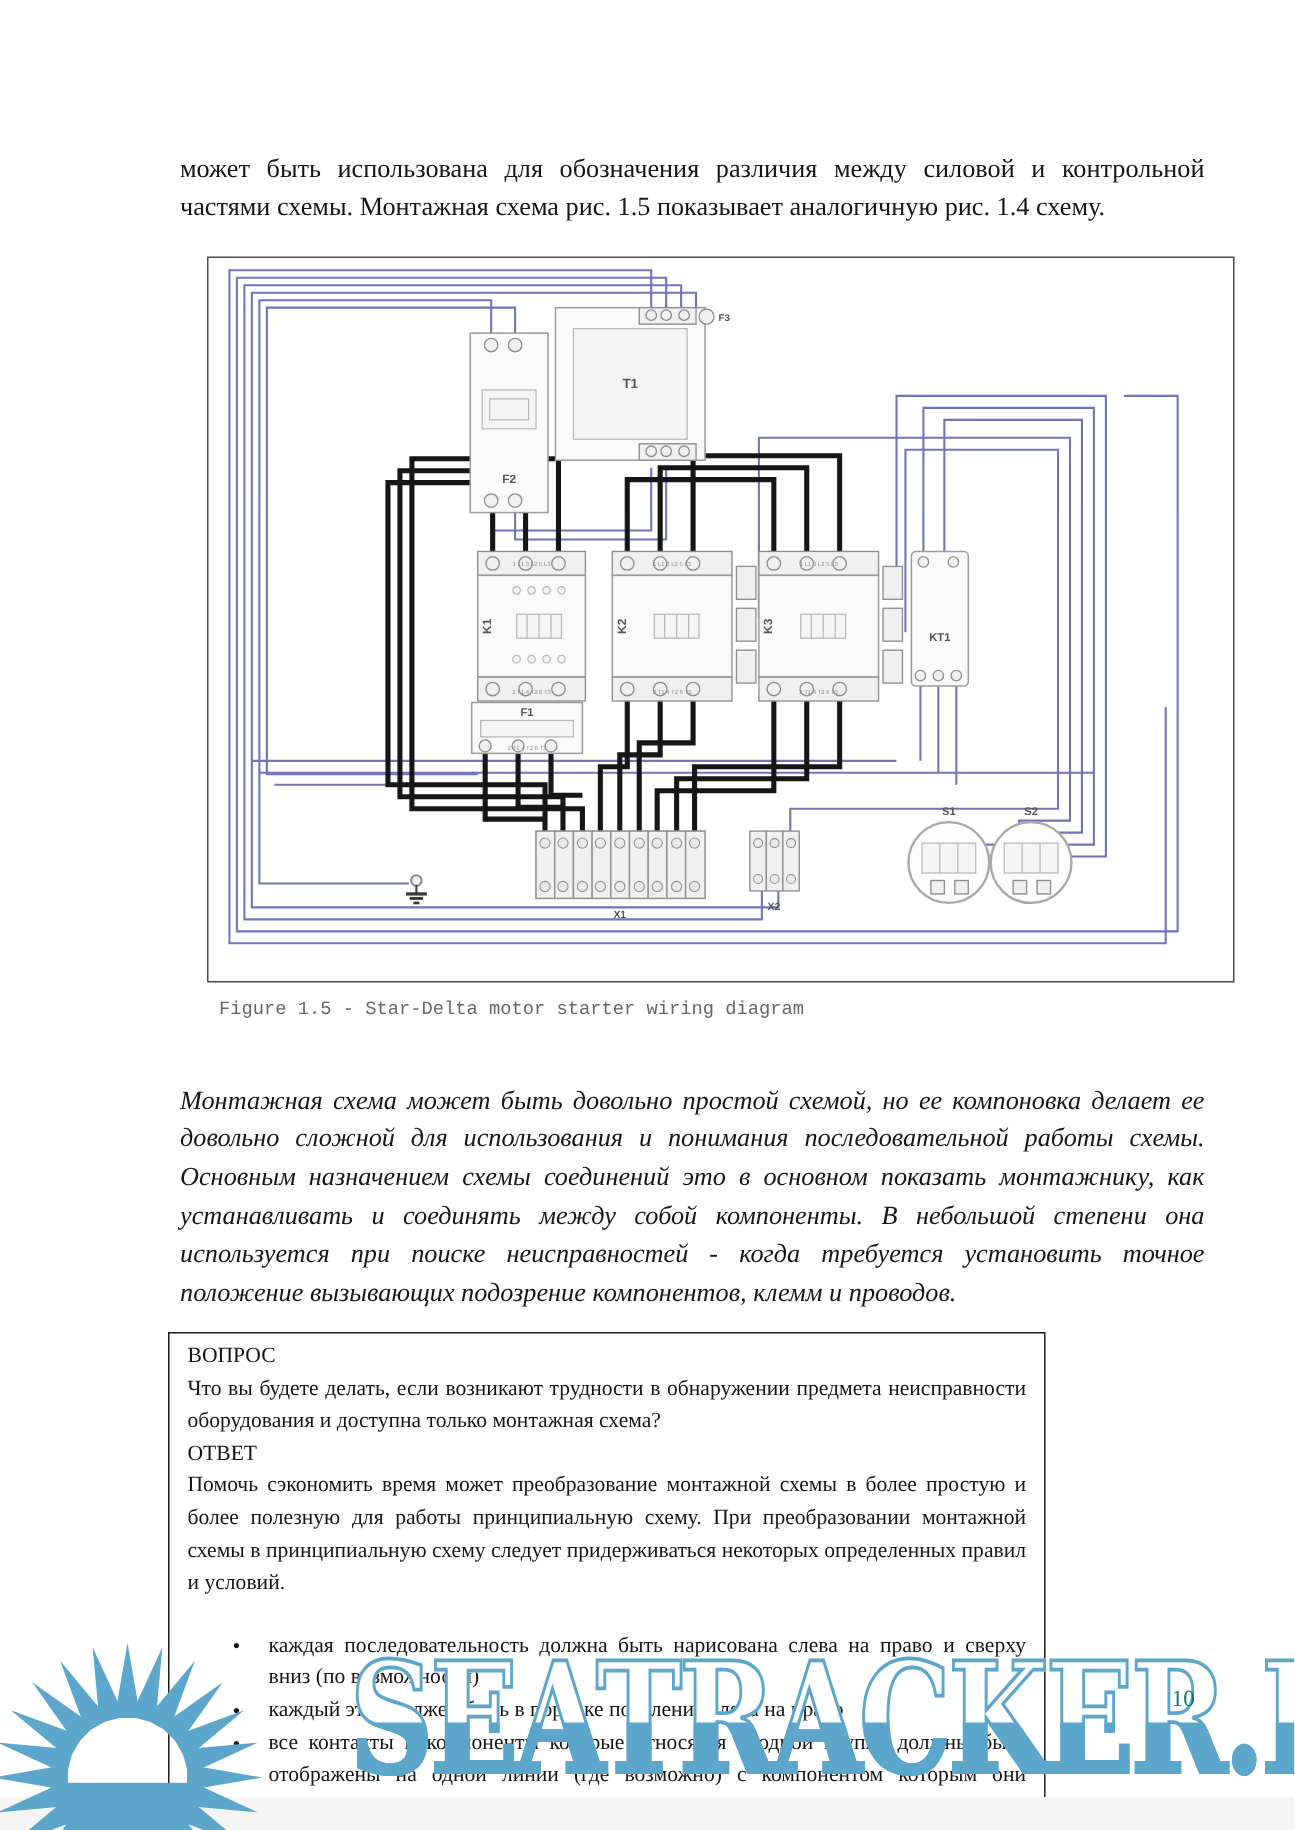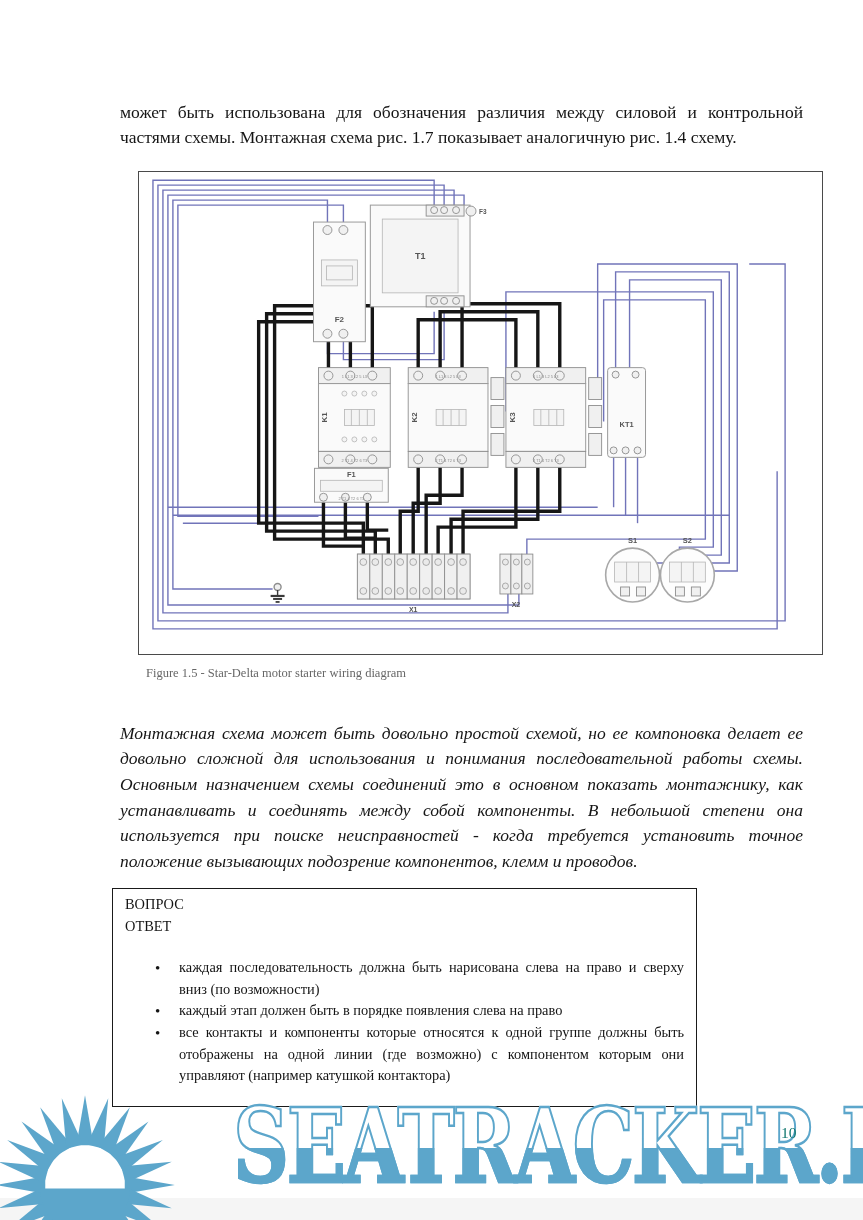--- a/index.html
+++ b/index.html
@@ -14,21 +14,21 @@
   }
   #par1{top:82px;}
   #par2{top:703px;font-style:italic;}
   .figure-box{
     position:absolute;left:138px;top:171px;width:685px;height:484px;
     border:1.5px solid #4a4a4a;background:#fff;box-sizing:border-box;
   }
   .figure-box svg{display:block;width:100%;height:100%;}
   .fig-caption{
     position:absolute;left:146px;top:666px;
-    font-family:Liberation Serif, serif;font-size:12.5px;color:#666;
+    font-family:Liberation Mono, monospace;font-size:12.5px;color:#666;
   }
   .qa-box{
     position:absolute;left:112px;top:888px;width:585px;min-height:219px;
     border:1.2px solid #1a1a1a;box-sizing:border-box;
     padding:5px 12px 10px 12px;
     font-size:14.4px;line-height:1.5;color:#141414;
   }
   .qa-label{margin:0;}
   .qa-text{margin:0;text-align:justify;text-align-last:left;}
   .qa-answer-label{}
@@ -64,21 +64,21 @@
   .wire-blue{fill:none;stroke:#7174b9;stroke-width:1.4;}
   .wire-black{fill:none;stroke:#161616;stroke-width:3.4;}
   .fig-label{font-family:"Liberation Sans",sans-serif;font-weight:bold;fill:#555;}
   .micro{font-family:"Liberation Sans",sans-serif;font-size:4px;fill:#8a8a8a;}
 </style>
 </head>
 <body>
 
 <div class="page">
 
-  <p id="par1" class="body-par">может быть использована для обозначения различия между силовой и контрольной частями схемы. Монтажная схема рис. 1.7 показывает аналогичную рис. 1.4 схему.</p>
+  <p id="par1" class="body-par">может быть использована для обозначения различия между силовой и контрольной частями схемы. Монтажная схема рис. 1.5 показывает аналогичную рис. 1.4 схему.</p>
 
   <div class="figure-box">
     <svg viewBox="0 0 685 483">
 
       <g>
         <path class="wire-blue" d="M296,36 V8 H14 V458 H640 V300"></path>
         <path class="wire-blue" d="M306,36 V13 H19 V450 H648 V92 H612"></path>
         <path class="wire-blue" d="M316,38 V18 H24 V442 H370 V418"></path>
         <path class="wire-blue" d="M326,38 V23 H29 V434 H381 V418"></path>
         <path class="wire-blue" d="M189,54 V28 H34 V418 H134"></path>
@@ -317,21 +317,23 @@
       </g>
     </svg>
   </div>
 
   <div class="fig-caption">Figure 1.5 - Star-Delta motor starter wiring diagram</div>
 
   <p id="par2" class="body-par">Монтажная схема может быть довольно простой схемой, но ее компоновка делает ее довольно сложной для использования и понимания последовательной работы схемы. Основным назначением схемы соединений это в основном показать монтажнику, как устанавливать и соединять между собой компоненты. В небольшой степени она используется при поиске неисправностей  -  когда требуется установить точное положение вызывающих подозрение компонентов, клемм и проводов.</p>
 
   <div class="qa-box">
     <p class="qa-label">ВОПРОС</p>
+    <p class="qa-text">Что вы будете делать, если возникают трудности в обнаружении предмета неисправности оборудования и доступна только монтажная схема?</p>
     <p class="qa-label qa-answer-label">ОТВЕТ</p>
+    <p class="qa-text">Помочь сэкономить время может преобразование монтажной схемы в более простую и более полезную для работы принципиальную схему. При преобразовании монтажной схемы в принципиальную схему следует придерживаться некоторых определенных правил и условий.</p>
     <ul class="qa-bullets">
       <li>каждая последовательность должна быть нарисована слева на право и сверху вниз (по возможности)</li>
       <li>каждый этап должен быть в порядке появления слева на право</li>
       <li>все контакты и компоненты которые относятся к одной группе должны быть отображены на одной линии (где возможно) с компонентом которым они управляют (например катушкой контактора)</li>
     </ul>
   </div>
 
   <div class="bottom-strip"></div>
 
   <svg class="sun-logo" viewBox="-110 -110 220 220">

